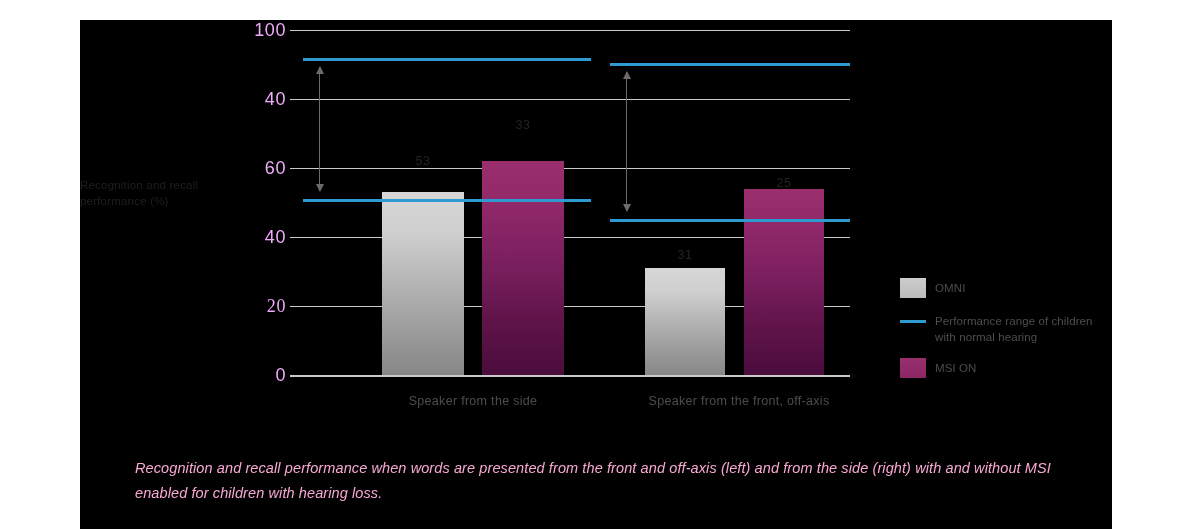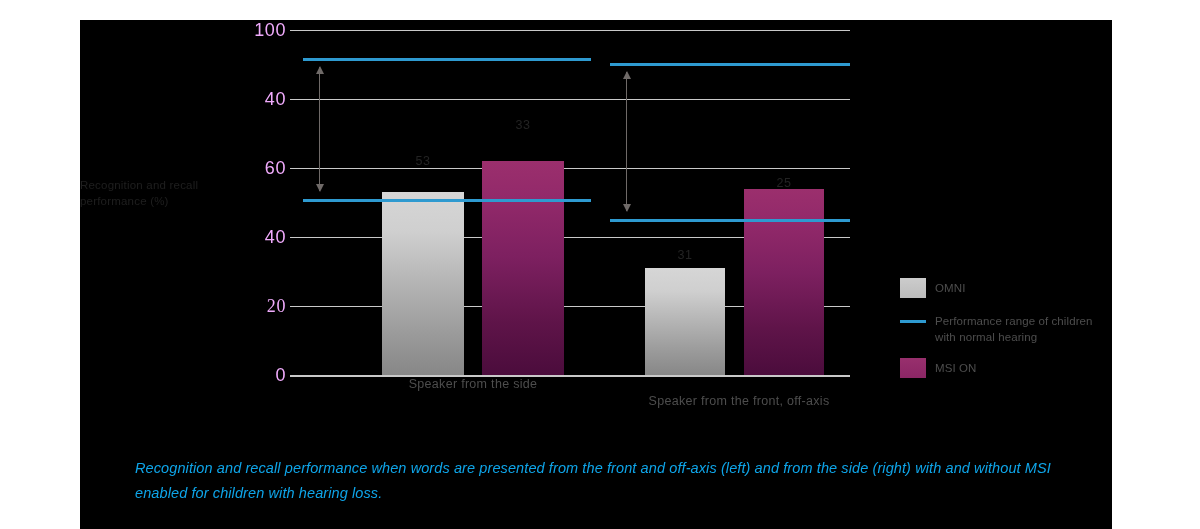--- a/index.html
+++ b/index.html
@@ -167,21 +167,21 @@
   }
   
   #caption {
     position: absolute;
     left: 55px;
     top: 436px;
     width: 935px;
     font-size: 14.5px;
     line-height: 1.75;
     font-style: italic;
-    color: #0ea5e9;
+    color: #f9a8d4;
     letter-spacing: 0.1px;
   }
 </style>
 </head>
 <body>
 
 <div id="figure">
 
   <div id="yaxis-title">Recognition and recall performance (%)</div>
 
@@ -218,21 +218,21 @@
     <div class="bar omni" style="left:355px; width:80px; height:107px;"></div>
     <div class="bar-value" style="left:395px; top:218px;">31</div>
 
     <div class="bar msi" style="left:454px; width:80px; height:186px;"></div>
     <div class="bar-value" style="left:494px; top:146px;">25</div>
 
     <div class="range-line" style="left:320px; width:240px; top:33px;"></div>
     <div class="range-line" style="left:320px; width:240px; top:189px;"></div>
     <div class="range-arrow" style="left:336px; top:42px; height:139px;"></div>
 
-    <div class="xcat" style="left:183px; top:347px;">Speaker from the side</div>
+    <div class="xcat" style="left:183px; top:364px;">Speaker from the side</div>
     <div class="xcat" style="left:449px; top:364px;">Speaker from the front, off-axis</div>
   </div>
 
   <div id="legend">
     <div class="legend-row">
       <span class="legend-swatch omni"></span>
       <span class="legend-label">OMNI</span>
     </div>
     <div class="legend-row">
       <span class="legend-swatch line"></span>

